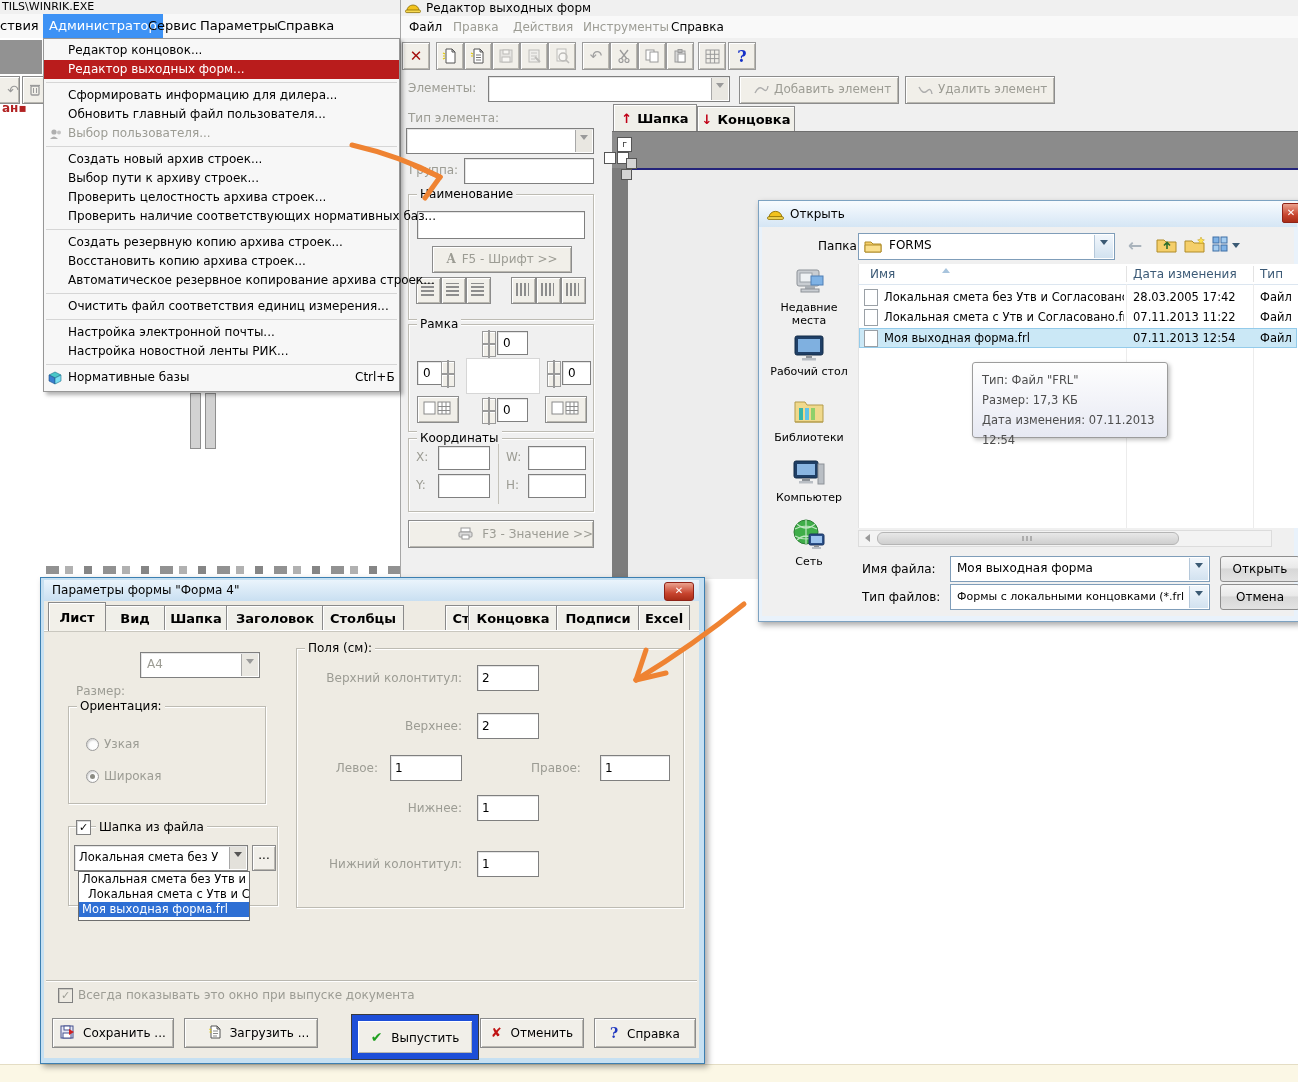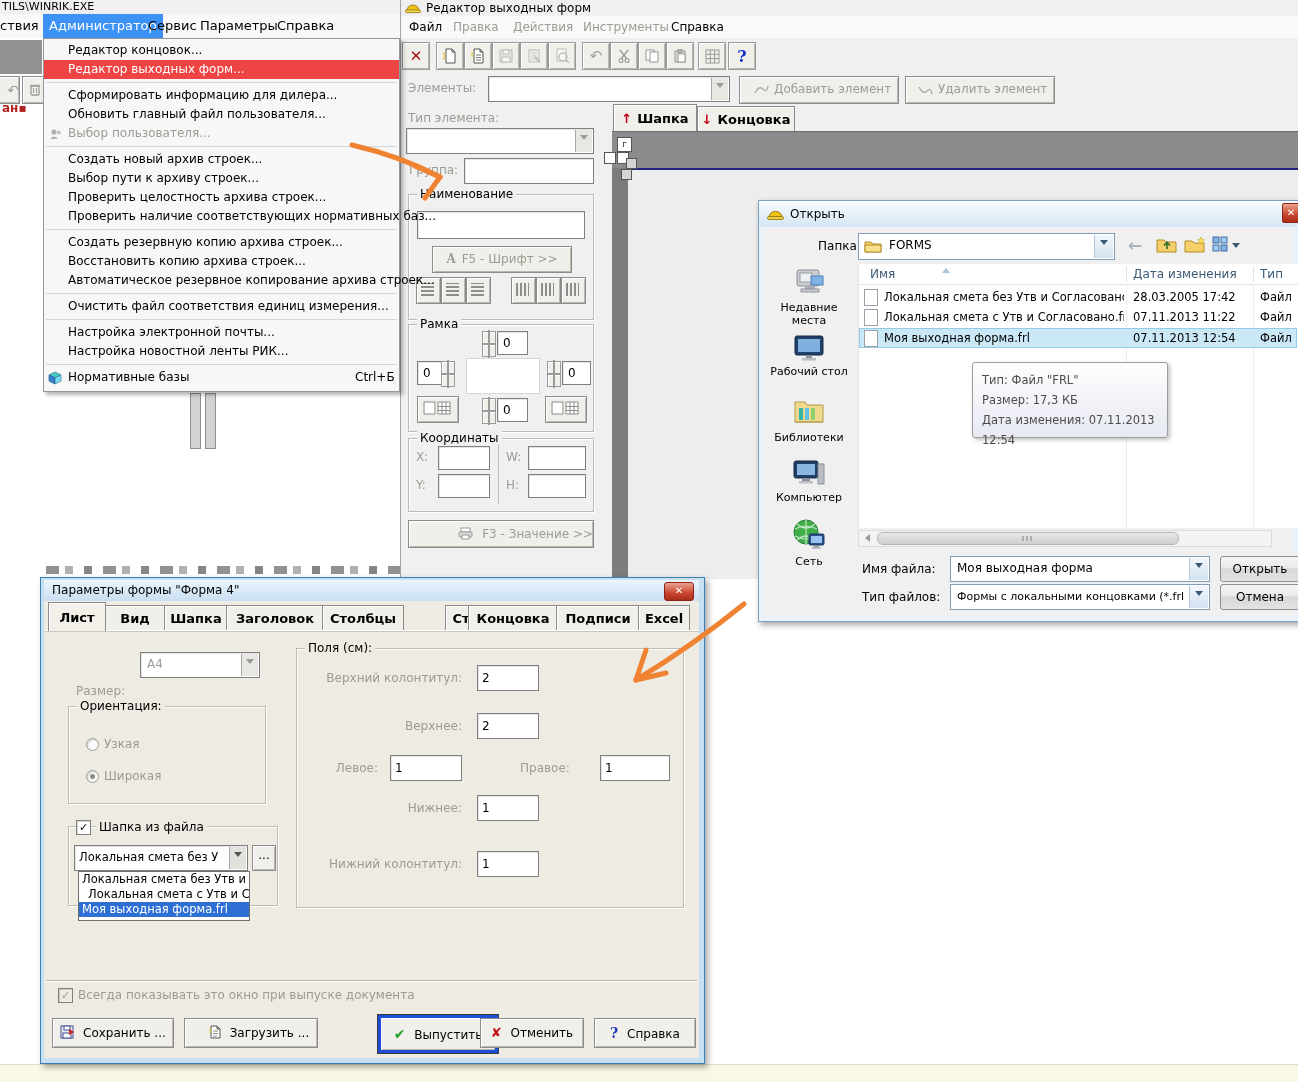--- a/index.html
+++ b/index.html
@@ -306,21 +306,21 @@
   <div class="abs" style="left:612px;top:168px;width:16px;height:409px;background:#7c7c7c;"></div>
   <div class="abs" style="left:628px;top:168px;width:670px;height:409px;background:#ededed;border-top:2px solid #23237a;"></div>
   <div class="abs" style="left:617px;top:137px;width:13px;height:13px;background:#fff;border:1px solid #555;font-size:9px;line-height:12px;text-align:center;color:#333;">г</div>
   <div class="abs" style="left:604px;top:152px;width:10px;height:10px;background:#fff;border:1px solid #555;"></div>
   <div class="abs" style="left:617px;top:152px;width:10px;height:10px;background:#fff;border:1px solid #555;"></div>
   <div class="abs" style="left:626px;top:158px;width:9px;height:9px;background:#d4d4d4;border:1px solid #555;"></div>
   <div class="abs" style="left:621px;top:169px;width:9px;height:9px;background:#d4d4d4;border:1px solid #555;"></div>
 
   <div class="abs" style="left:43px;top:38px;width:357px;height:354px;background:#f7f7f7;border:1px solid #979797;box-shadow:3px 3px 4px rgba(0,0,0,.3);padding-top:2px;box-sizing:border-box;">
     <div class="menu-item"><span>Редактор концовок...</span></div>
-    <div class="menu-item" style="background:#ef4444;color:#fff;"><span>Редактор выходных форм...</span></div>
+    <div class="menu-item" style="background:#b91c1c;color:#fff;"><span>Редактор выходных форм...</span></div>
     <div class="menu-sep"></div>
     <div class="menu-item"><span>Сформировать информацию для дилера...</span></div>
     <div class="menu-item"><span>Обновить главный файл пользователя...</span></div>
     <div class="menu-item gray">
       <svg width="14" height="12" viewBox="0 0 14 12" style="position:absolute;left:5px;top:4px;">
         <circle cx="5" cy="4" r="2.6" fill="#b0b0b0"></circle>
           <path d="M1 11 q4 -5 8 0 z" fill="#b0b0b0"></path>
           <circle cx="10" cy="4.5" r="2" fill="#c4c4c4"></circle>
       </svg>
       <span>Выбор пользователя...</span>
@@ -591,21 +591,21 @@
 
   <div class="abs gbox" style="left:296px;top:648px;width:386px;height:258px;">
     <span class="gcap" style="background:#eeebe3;">Поля (см):</span>
   </div>
   <div class="abs gray" style="left:296px;top:671px;width:166px;text-align:right;">Верхний колонтитул:</div>
   <div class="abs sunk" style="left:477px;top:665px;width:56px;height:24px;line-height:24px;padding-left:4px;">2</div>
   <div class="abs gray" style="left:296px;top:719px;width:166px;text-align:right;">Верхнее:</div>
   <div class="abs sunk" style="left:477px;top:713px;width:56px;height:24px;line-height:24px;padding-left:4px;">2</div>
   <div class="abs gray" style="left:300px;top:761px;width:78px;text-align:right;">Левое:</div>
   <div class="abs sunk" style="left:390px;top:755px;width:66px;height:24px;line-height:24px;padding-left:4px;">1</div>
-  <div class="abs gray" style="left:520px;top:761px;width:72px;text-align:left;">Правое:</div>
+  <div class="abs gray" style="left:520px;top:761px;width:72px;text-align:center;">Правое:</div>
   <div class="abs sunk" style="left:600px;top:755px;width:64px;height:24px;line-height:24px;padding-left:4px;">1</div>
   <div class="abs gray" style="left:296px;top:801px;width:166px;text-align:right;">Нижнее:</div>
   <div class="abs sunk" style="left:477px;top:795px;width:56px;height:24px;line-height:24px;padding-left:4px;">1</div>
   <div class="abs gray" style="left:296px;top:857px;width:166px;text-align:right;">Нижний колонтитул:</div>
   <div class="abs sunk" style="left:477px;top:851px;width:56px;height:24px;line-height:24px;padding-left:4px;">1</div>
 
   <div class="abs" style="left:46px;top:980px;width:651px;height:1px;background:#b9b7af;box-shadow:0 1px 0 #fff;"></div>
   <div class="chk" style="left:58px;top:988px;background:#eeebe3;">
     <span class="gray">✓</span>
   </div>
@@ -622,21 +622,21 @@
   </div>
   <div class="abs raised" style="left:184px;top:1018px;width:116px;height:28px;line-height:28px;text-align:center;padding-left:16px;">
     <svg width="13" height="14" viewBox="0 0 13 14" style="vertical-align:-2px;margin-right:4px;">
       <path d="M2 1 h6 l3 3 v9 h-9 z" fill="#fff" stroke="#555"></path>
         <path d="M8 1 l3 3 h-3 z" fill="#ddd" stroke="#555"></path>
         <path d="M4 6 h5 M4 8.5 h5 M4 11 h4" stroke="#888"></path>
       <path d="M0.5 4 l1.5 1 M0.5 7 h2" stroke="#e0c800" stroke-width="1.1"></path>
     </svg>
     <span>Загрузить ...</span>
   </div>
-  <div class="abs raised" style="left:352px;top:1015px;width:114px;height:32px;line-height:32px;text-align:center;border:3px solid #1d4ed8;outline:1px solid #3a3a3a;margin-left:26px;">
+  <div class="abs raised" style="left:352px;top:1015px;width:114px;height:32px;line-height:32px;text-align:center;border:6px solid #1d4ed8;outline:1px solid #3a3a3a;">
     <span style="color:#1fa01f;font-weight:bold;margin-right:5px;font-size:14px;">✔</span>
     <span>Выпустить</span>
   </div>
   <div class="abs raised" style="left:480px;top:1018px;width:102px;height:28px;line-height:28px;text-align:center;">
     <span style="color:#c01414;font-weight:bold;margin-right:5px;font-size:13px;">✘</span>
     <span>Отменить</span>
   </div>
   <div class="abs raised" style="left:594px;top:1018px;width:100px;height:28px;line-height:28px;text-align:center;">
     <span style="color:#2038c0;font-weight:bold;margin-right:5px;font-size:14px;font-family:'DejaVu Serif',serif;">?</span>
     <span>Справка</span>

